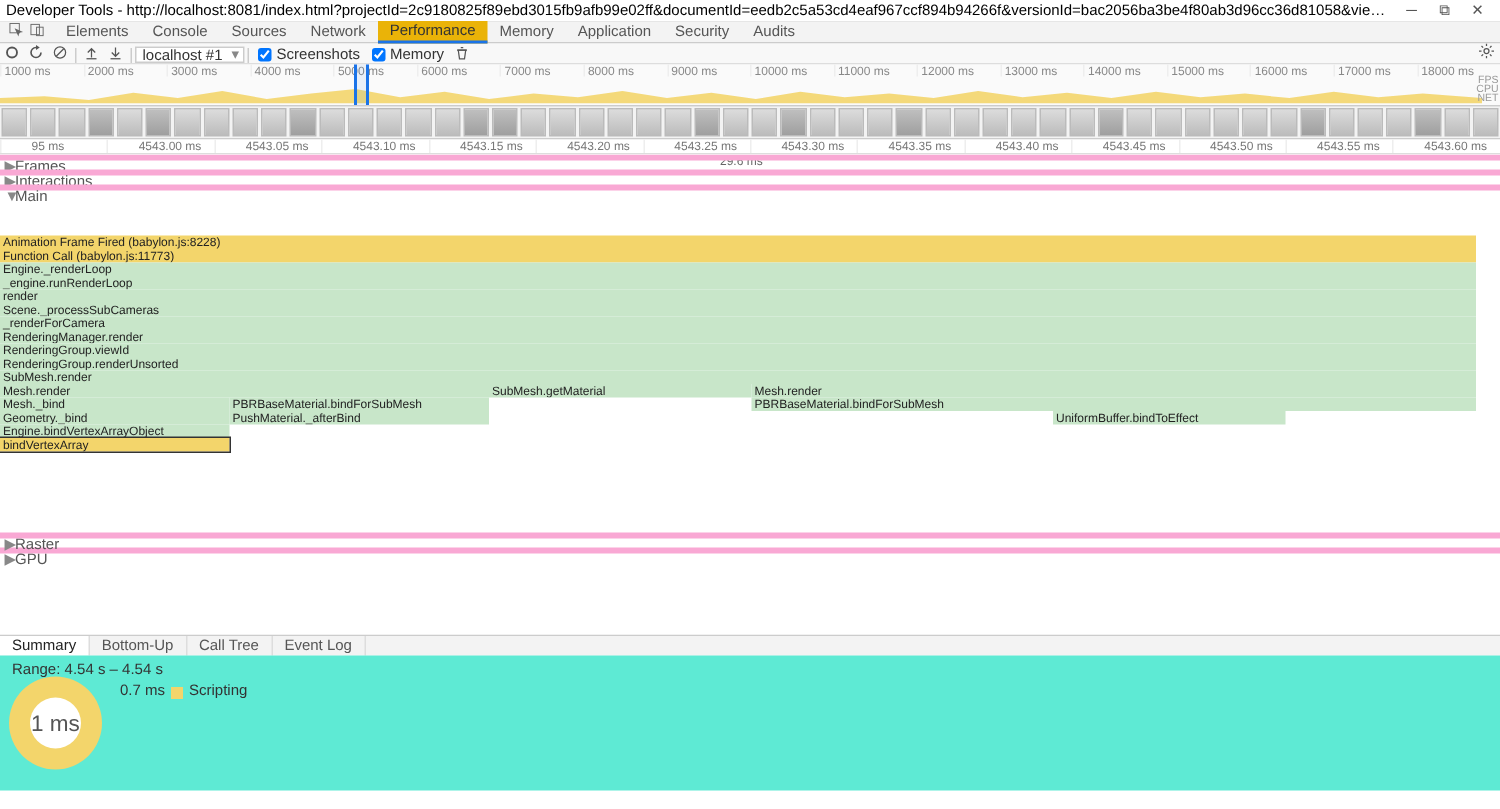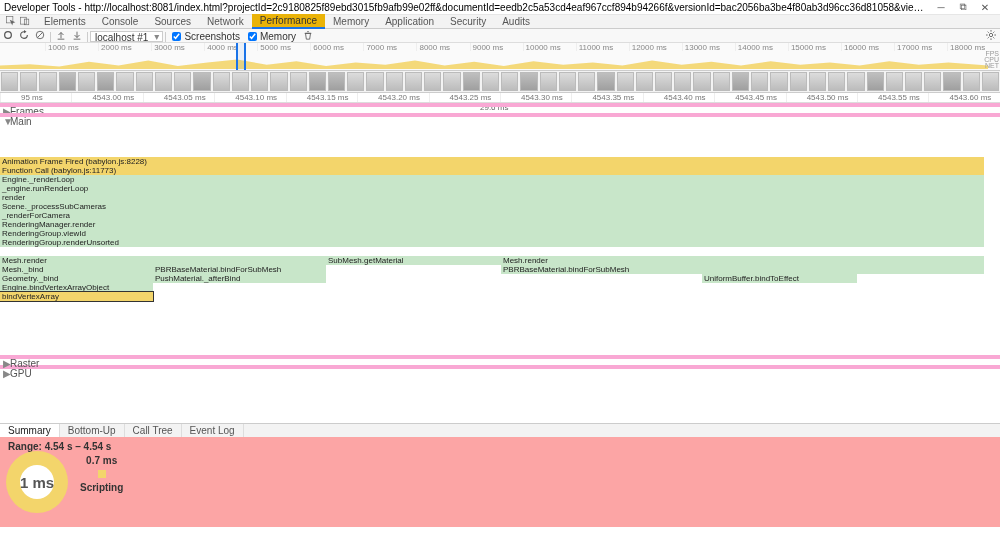--- a/index.html
+++ b/index.html
@@ -22,21 +22,21 @@
   .toolbar .sep { width: 1px; height: 10px; background: #ccc; margin: 0 2px; }
   .toolbar .select { border: 1px solid #ccc; padding: 0 14px 0 4px; height: 11px; line-height: 11px; background: #fff; position: relative; cursor: pointer; min-width: 70px; }
   .toolbar .select::after { content: "▾"; position: absolute; right: 3px; top: -1px; color: #888; }
   .toolbar .chk { display: flex; align-items: center; gap: 3px; padding: 0 4px; }
   .toolbar .chk input { width: 9px; height: 9px; }
   .toolbar .spacer { flex: 1; }
   .gear { margin-right: 4px; cursor: pointer; }
 
   
   .overview { height: 28px; border-bottom: 1px solid #ccc; position: relative; background: #fafafa; }
-  .overview .ticks { display: flex; height: 8px; font-size: 8px; color: #888; padding-left: 45px; }
+  .overview .ticks { display: flex; height: 8px; font-size: 8px; color: #888; }
   .overview .ticks span { flex: 1; border-left: 1px solid #eee; padding-left: 2px; white-space: nowrap; overflow: hidden; }
   .overview .lanes { position: relative; height: 18px; }
   .overview .lane-label { position: absolute; right: 1px; font-size: 7px; color: #999; line-height: 6px; }
   .cpuwave { position: absolute; left: 0; right: 12px; top: 6px; height: 12px; }
   .cpuwave svg { width: 100%; height: 100%; display: block; }
   .overview .sel { position: absolute; top: 0; bottom: 0; left: 236px; width: 10px; border-left: 2px solid #1a73e8; border-right: 2px solid #1a73e8; background: rgba(26,115,232,0.08); }
 
   
   .filmstrip { display: flex; height: 22px; border-bottom: 1px solid #ccc; background: #f3f3f3; }
   .filmstrip .frame { flex: 1; margin: 1px; background: linear-gradient(#dcdcdc,#bcbcbc); border: 1px solid #bbb; }
@@ -54,25 +54,25 @@
   .bar.green { background: #c8e6c9; }
   .bar.yellow { background: #f3d56b; }
   .bar.sel { outline: 1px solid #333; }
 
   
   .bottom-tabs { display: flex; height: 14px; border-top: 1px solid #ccc; background: #f3f3f3; font-size: 10px; }
   .bottom-tabs .tab { padding: 1px 8px; border-right: 1px solid #ddd; color: #555; cursor: pointer; }
   .bottom-tabs .tab.active { background: #fff; color: #222; }
 
   
-  .summary { position: relative; height: 90px; padding: 4px 8px; font-size: 10px; background:#fca5a5;font-weight:bold; }
+  .summary { position: relative; height: 90px; padding: 4px 8px; font-size: 10px; background:#5eead4; }
   .donut { position: absolute; left: 6px; top: 14px; width: 62px; height: 62px; border-radius: 50%; background: #f3d56b; display:flex; align-items:center; justify-content:center; }
   .donut::after { content: ""; position: absolute; width: 34px; height: 34px; border-radius: 50%; background: #fff; }
   .donut span { position: relative; z-index: 1; font-size: 15px; color: #555; }
-  .legend { position: absolute; left: 80px; top: 18px; display: flex; align-items: center; gap: 4px; flex-direction: column; }
+  .legend { position: absolute; left: 80px; top: 18px; display: flex; align-items: flex-end; gap: 4px; }
   .legend .sw { width: 8px; height: 8px; background: #f3d56b; display:inline-block; }
   svg.icon { width: 10px; height: 10px; }
 </style>
 </head>
 <body>
 
 <div class="titlebar">
   <span class="title">Developer Tools - http://localhost:8081/index.html?projectId=2c9180825f89ebd3015fb9afb99e02ff&amp;documentId=eedb2c5a53cd4eaf967ccf894b94266f&amp;versionId=bac2056ba3be4f80ab3d96cc36d81058&amp;viewId=xdatapower&amp;viewType=2</span>
   <div class="winbtn">─</div>
   <div class="winbtn">⧉</div>
@@ -274,31 +274,33 @@
     <span>4543.40 ms</span>
     <span>4543.45 ms</span>
     <span>4543.50 ms</span>
     <span>4543.55 ms</span>
     <span>4543.60 ms</span>
   </div>
 
 <div class="flame" id="flame">
   <div style="position:absolute;left:480px;top:0;font-size:8px;color:#666">29.6 ms</div>
 <div class="section-row" style="position: relative;"><span class="tri">▶</span><span>Frames</span></div>
+    <div class="section-row" style="position: relative;"><span class="tri">▶</span><span>Interactions</span></div>
     <div class="section-row" style="position: relative;"><span class="tri">▼</span><span>Main</span></div>
     <div class="bar yellow" style="top: 30px; left: 0px; width: 984px;">Animation Frame Fired (babylon.js:8228)</div>
     <div class="bar yellow" style="top: 39px; left: 0px; width: 984px;">Function Call (babylon.js:11773)</div>
     <div class="bar green" style="top: 48px; left: 0px; width: 984px;">Engine._renderLoop</div>
     <div class="bar green" style="top: 57px; left: 0px; width: 984px;">_engine.runRenderLoop</div>
     <div class="bar green" style="top: 66px; left: 0px; width: 984px;">render</div>
     <div class="bar green" style="top: 75px; left: 0px; width: 984px;">Scene._processSubCameras</div>
     <div class="bar green" style="top: 84px; left: 0px; width: 984px;">_renderForCamera</div>
     <div class="bar green" style="top: 93px; left: 0px; width: 984px;">RenderingManager.render</div>
     <div class="bar green" style="top: 102px; left: 0px; width: 984px;">RenderingGroup.viewId</div>
     <div class="bar green" style="top: 111px; left: 0px; width: 984px;">RenderingGroup.renderUnsorted</div>
+    <div class="bar green" style="top: 120px; left: 0px; width: 984px;">SubMesh.render</div>
     <div class="bar green" style="top: 129px; left: 0px; width: 326px;">Mesh.render</div>
     <div class="bar green" style="top: 129px; left: 326px; width: 175px;">SubMesh.getMaterial</div>
     <div class="bar green" style="top: 129px; left: 501px; width: 483px;">Mesh.render</div>
     <div class="bar green" style="top: 138px; left: 0px; width: 153px;">Mesh._bind</div>
     <div class="bar green" style="top: 138px; left: 153px; width: 173px;">PBRBaseMaterial.bindForSubMesh</div>
     <div class="bar green" style="top: 138px; left: 501px; width: 483px;">PBRBaseMaterial.bindForSubMesh</div>
     <div class="bar green" style="top: 147px; left: 0px; width: 153px;">Geometry._bind</div>
     <div class="bar green" style="top: 147px; left: 153px; width: 173px;">PushMaterial._afterBind</div>
     <div class="bar green" style="top: 147px; left: 702px; width: 155px;">UniformBuffer.bindToEffect</div>
     <div class="bar green" style="top: 156px; left: 0px; width: 153px;">Engine.bindVertexArrayObject</div>

